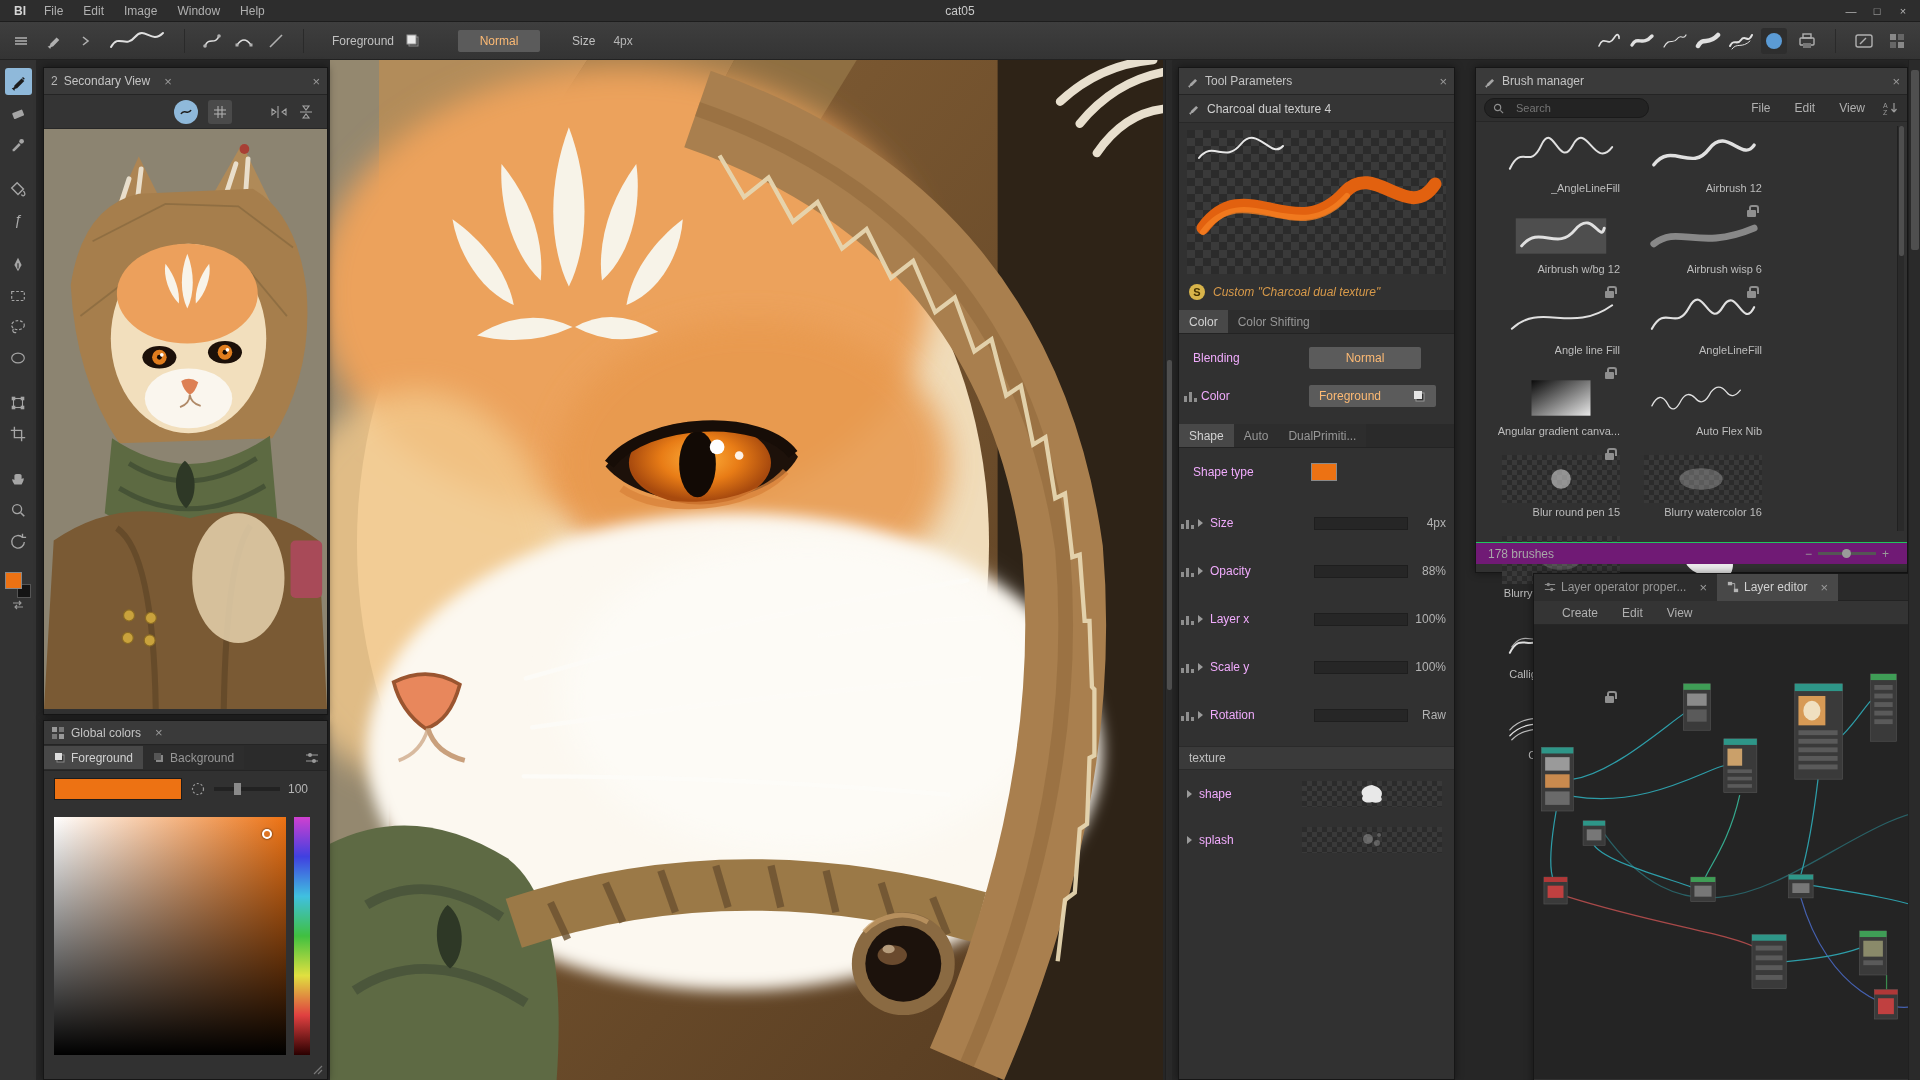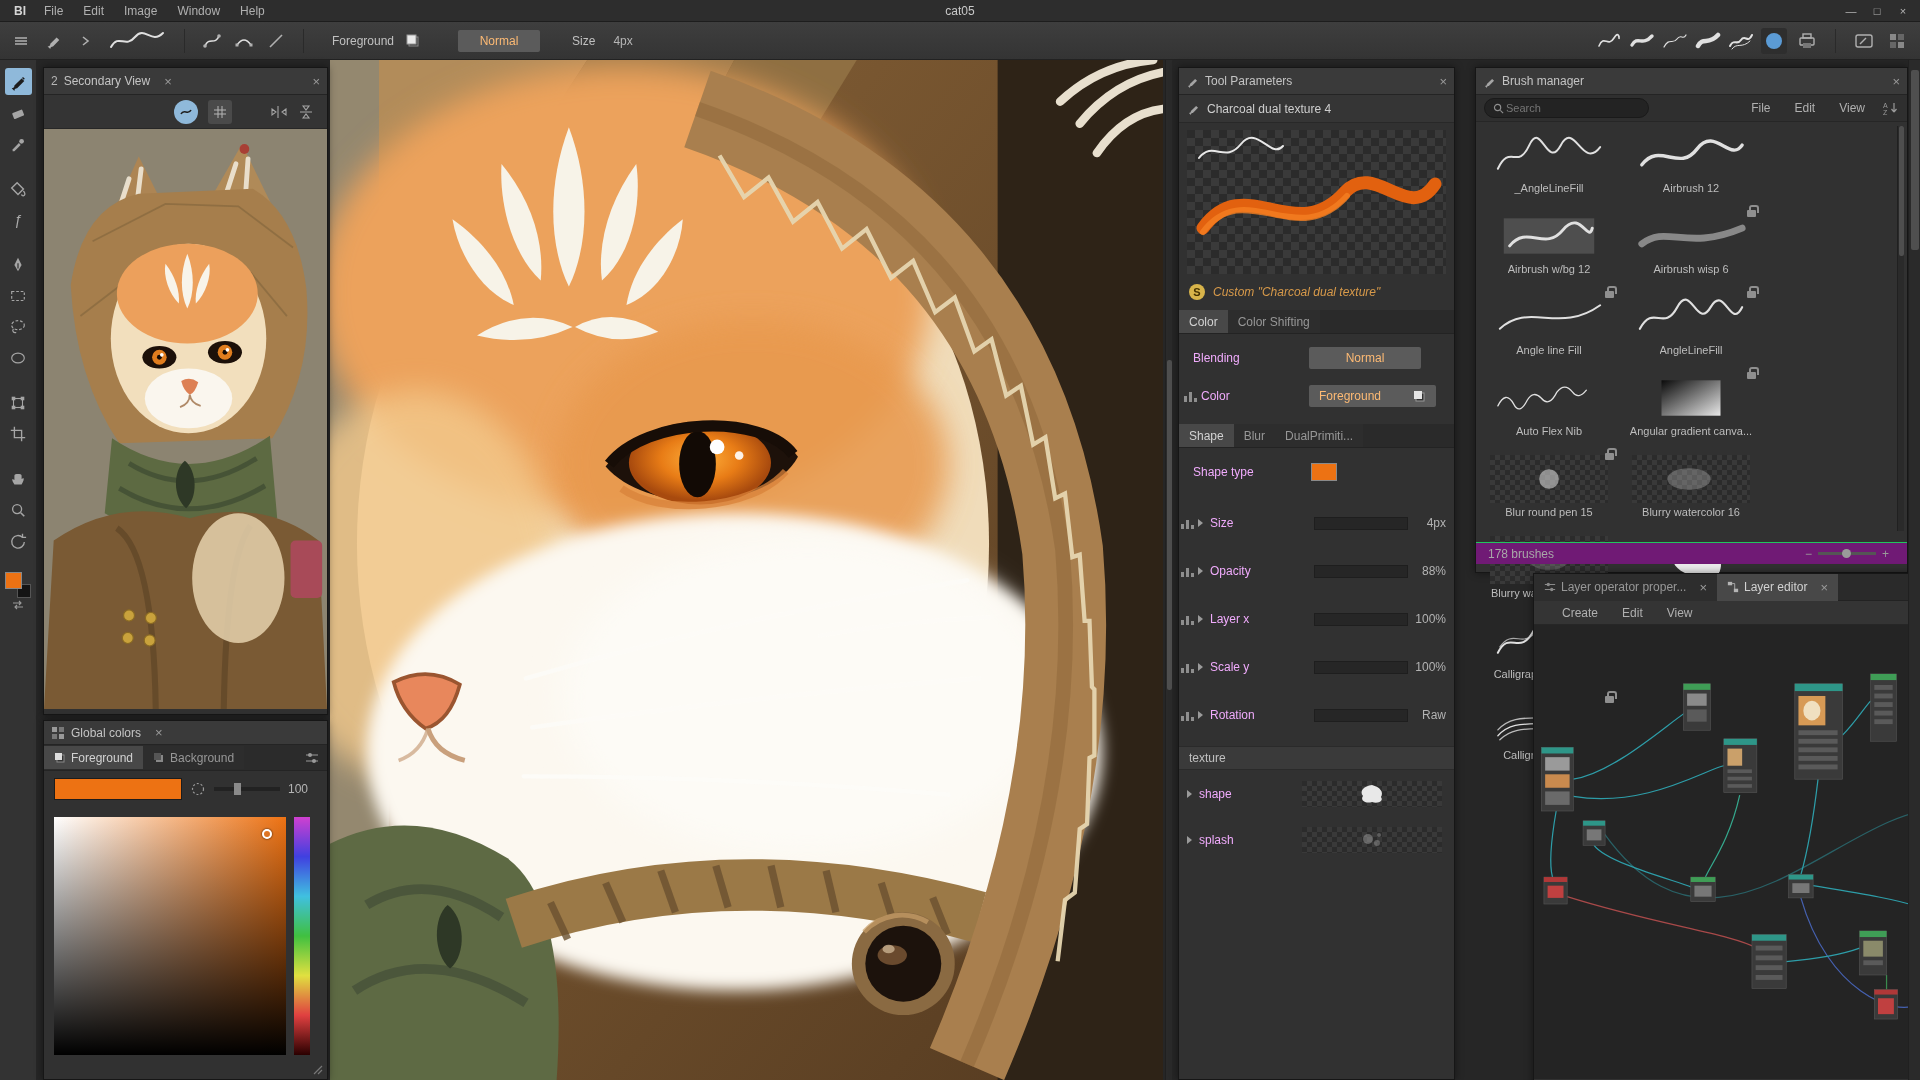--- a/index.html
+++ b/index.html
@@ -31,27 +31,27 @@
 .checker{background-color:#2b2b2b;background-image:linear-gradient(45deg,#3a3a3a 25%,transparent 25%,transparent 75%,#3a3a3a 75%),linear-gradient(45deg,#3a3a3a 25%,transparent 25%,transparent 75%,#3a3a3a 75%);background-size:16px 16px;background-position:0 0,8px 8px}
 .checker-sm{background-color:#2b2b2b;background-image:linear-gradient(45deg,#393939 25%,transparent 25%,transparent 75%,#393939 75%),linear-gradient(45deg,#393939 25%,transparent 25%,transparent 75%,#393939 75%);background-size:10px 10px;background-position:0 0,5px 5px}
 .prow{position:absolute;left:0;width:100%;height:30px;display:flex;align-items:center}
 .tri{width:0;height:0;border-left:5px solid #9a9a9a;border-top:4px solid transparent;border-bottom:4px solid transparent;margin:0 7px 0 4px}
 .plabel{color:#f0abfc}
 .track{width:94px;height:13px;background:#262626;border:1px solid #1e1e1e;margin-left:auto;overflow:hidden}
 .fill{height:100%;background:#979797}
 .pval{width:46px;text-align:right;color:#b3b3b3;padding-right:8px}
 .mixicon{display:flex;gap:2px;align-items:flex-end;height:12px;margin-left:2px}
 .mixicon i{width:3px;background:#8e8e8e;display:block}
-.btile{position:relative;width:142px;height:81px;display:flex;flex-direction:column;align-items:center;padding-top:5px}
+.btile{position:relative;width:142px;height:81px;display:flex;flex-direction:column;align-items:flex-end;padding-top:5px}
 .bthumb{width:118px;height:48px;position:relative;display:flex;align-items:center;justify-content:center;overflow:hidden}
 .bname{margin-top:3px;font-size:11px;color:#bdbdbd;max-width:138px;white-space:nowrap;overflow:hidden;text-overflow:ellipsis}
 .lock{position:absolute;top:3px;right:6px;width:9px;height:7px;background:#8f8f8f;border-radius:1px;z-index:2}
 .lock::before{content:"";position:absolute;top:-5px;left:1.5px;width:6px;height:6px;border:2px solid #8f8f8f;border-bottom:none;border-radius:3px 3px 0 0}
 .sq{stroke:#e0e0e0;fill:none;stroke-linecap:round}
-.searchbox{width:165px;height:20px;background:#232323;border:1px solid #1a1a1a;border-radius:10px;display:flex;align-items:center;padding:0 8px;gap:2px}
+.searchbox{width:165px;height:20px;background:#232323;border:1px solid #1a1a1a;border-radius:10px;display:flex;align-items:center;padding:0 8px;gap:12px}
 .searchbox input{background:transparent;border:none;outline:none;color:#c5c5c5;font-family:"Liberation Sans",sans-serif;font-size:11px;width:120px}
 .mitem{padding:0 12px;color:#b0b0b0;height:100%;display:flex;align-items:center}
 .swatch2{position:relative;width:26px;height:26px}
 .scroll{background:#2a2a2a;border-left:1px solid #202020}
 .thumbbar{background:#4f4f4f;border-radius:2px}
 </style>
 </head>
 <body>
 
 <div id="app">
@@ -560,21 +560,21 @@
             <rect x="4" y="4" width="8" height="8" fill="#333" stroke="#999"></rect>
             <rect x="2" y="2" width="8" height="8" fill="#e5e5e5"></rect>
           </svg>
       </span>
     </div>
     <div class="flex abs" style="left:0;top:356px;width:100%;height:24px;background:#2a2a2a;border-bottom:1px solid #232323">
       <span class="tab active">
           <span>Shape</span>
         </span>
       <span class="tab">
-          <span>Blur</span>
+          <span>Auto</span>
         </span>
       <span class="tab">
           <span>DualPrimiti...</span>
         </span>
     </div>
     <div class="flex abs" style="left:0;top:390px;width:100%;height:28px;padding:0 14px">
       <span class="plabel">Shape type</span>
       <span class="abs" style="left: 132px; width: 26px; height: 18px; border: 1px solid rgb(138, 138, 138); background: rgb(237, 114, 19);"></span>
     </div>
 
@@ -742,42 +742,42 @@
       <div class="btile">
         <span class="lock"></span>
         <span class="bthumb">
             <svg width="118" height="44" viewBox="0 0 120 44">
               <path class="sq" d="M8,34 C22,8 32,38 46,12 S66,36 80,12 S100,36 112,12" stroke-width="2.2"></path>
             </svg>
           </span>
         <span class="bname">AngleLineFill</span>
       </div>
       <div class="btile">
-
-        <span class="bthumb">
-            <svg width="118" height="44" viewBox="0 0 120 44">
-              <path class="sq" d="M8,30 q8,-16 16,-2 q6,12 14,-4 q6,-10 14,-2 q8,10 16,-6 q8,-10 16,0 q6,8 14,-2" stroke-width="1.3" stroke="#cfcfcf"></path>
-            </svg>
-          </span>
-        <span class="bname">Auto Flex Nib</span>
-      </div>
-      <div class="btile">
         <span class="lock"></span>
         <span class="bthumb">
             <svg width="118" height="44" viewBox="0 0 120 44">
               <defs>
                 <linearGradient id="gAng" x1="0" y1="0" x2="1" y2="1">
                   <stop offset="0" stop-color="#0a0a0a"></stop>
                   <stop offset="1" stop-color="#e8e8e8"></stop>
                 </linearGradient>
               </defs>
               <rect x="30" y="4" width="60" height="36" fill="url(#gAng)"></rect>
             </svg>
           </span>
         <span class="bname">Angular gradient canva...</span>
+      </div>
+      <div class="btile">
+
+        <span class="bthumb">
+            <svg width="118" height="44" viewBox="0 0 120 44">
+              <path class="sq" d="M8,30 q8,-16 16,-2 q6,12 14,-4 q6,-10 14,-2 q8,10 16,-6 q8,-10 16,0 q6,8 14,-2" stroke-width="1.3" stroke="#cfcfcf"></path>
+            </svg>
+          </span>
+        <span class="bname">Auto Flex Nib</span>
       </div>
       <div class="btile">
         <span class="lock"></span>
         <span class="bthumb checker-sm">
             <svg width="118" height="44" viewBox="0 0 120 44">
               <circle cx="60" cy="22" r="10" fill="#e0e0e0" opacity=".55"></circle>
             </svg>
           </span>
         <span class="bname">Blur round pen 15</span>
       </div>

